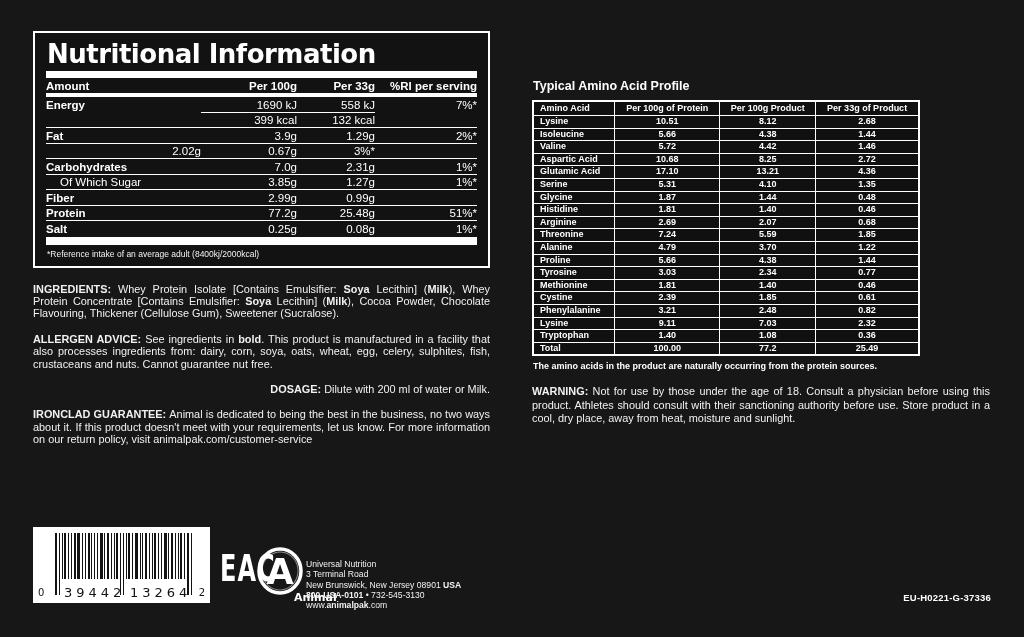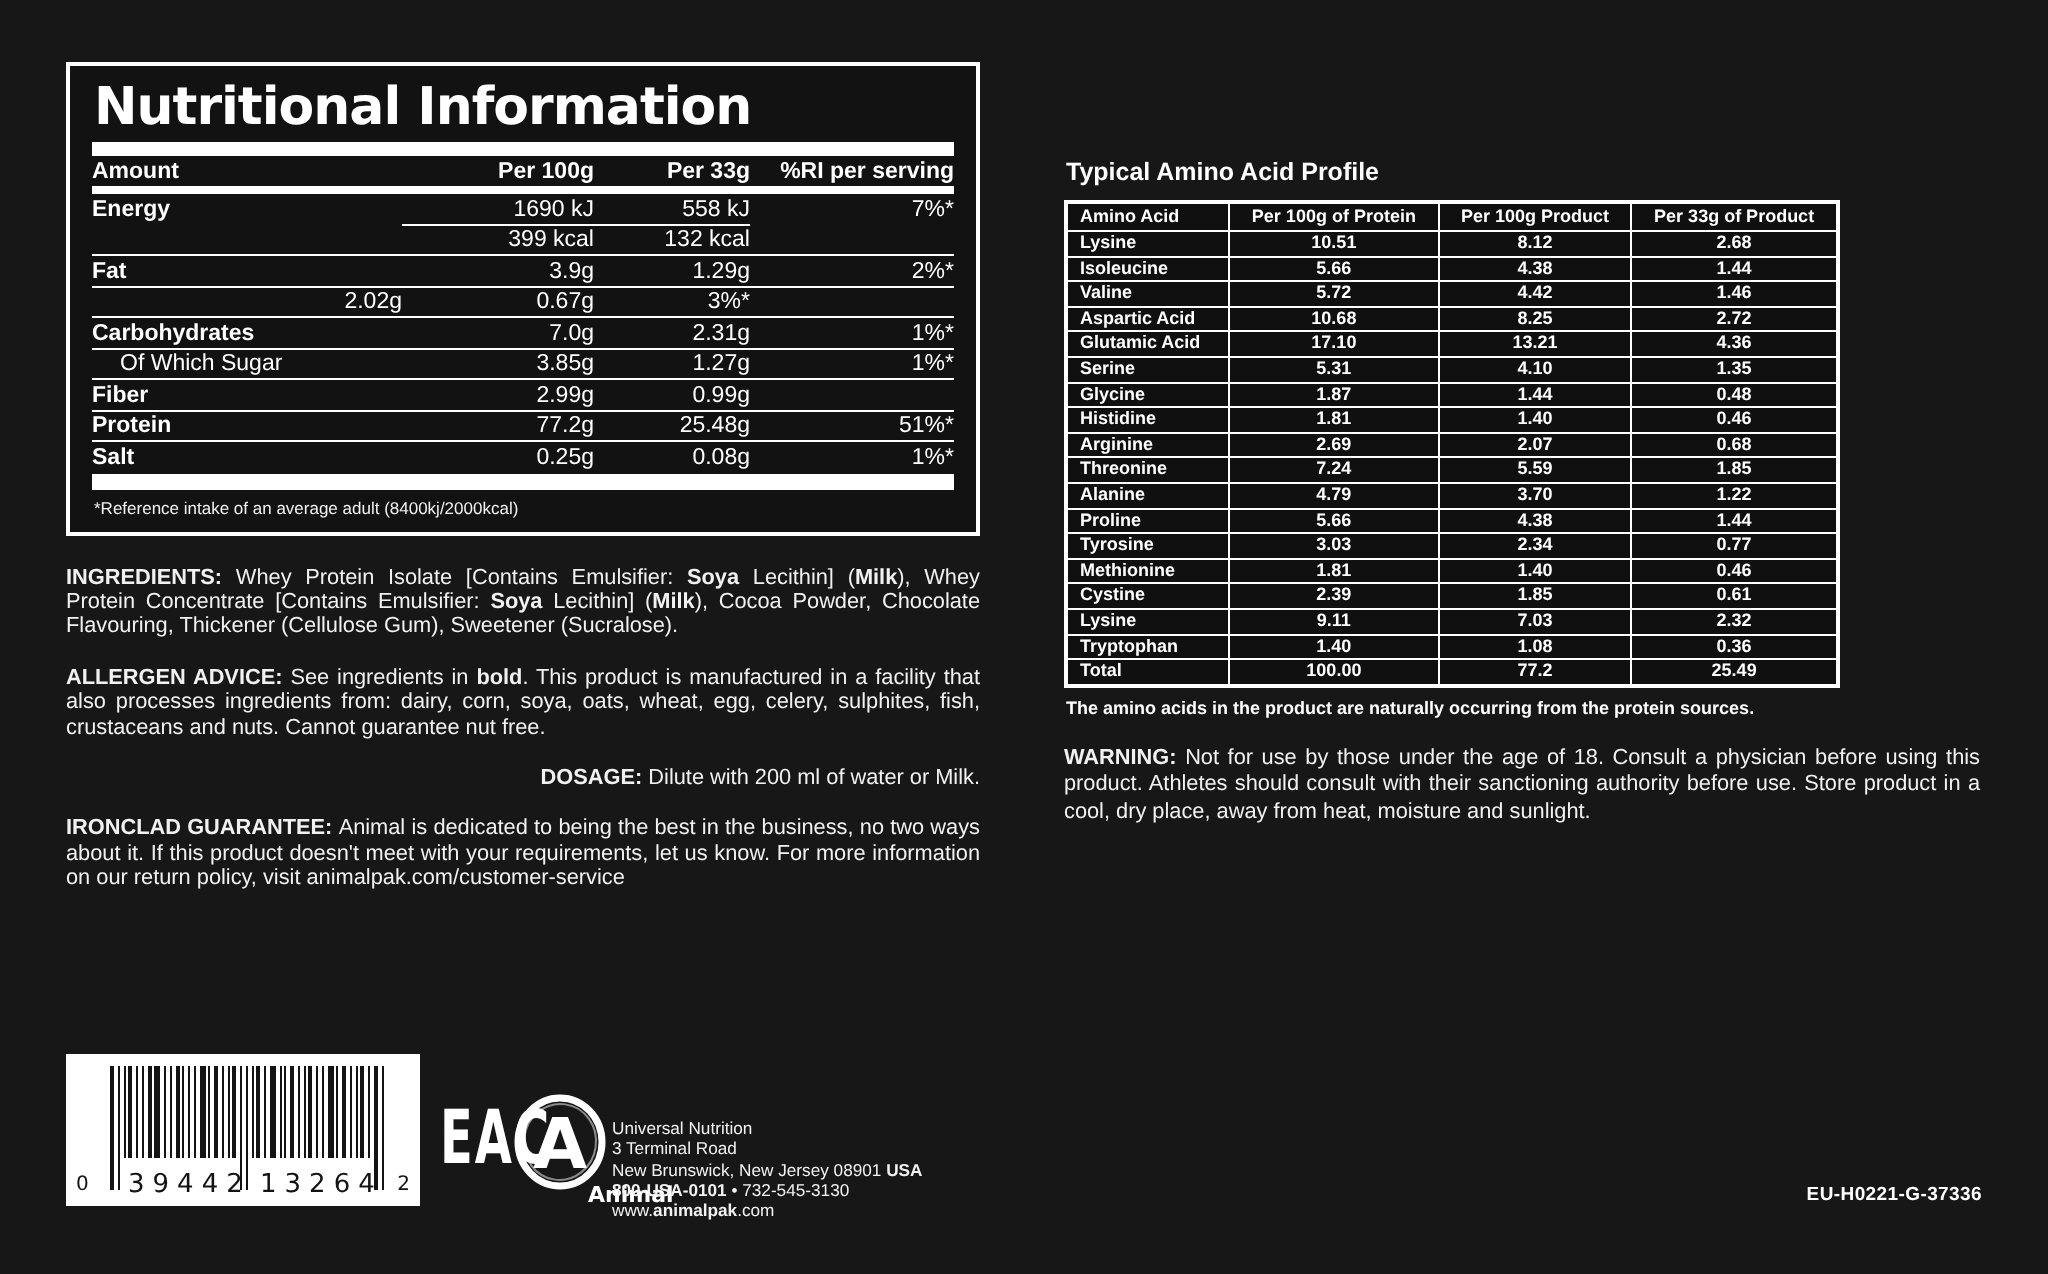--- a/index.html
+++ b/index.html
@@ -266,20 +266,26 @@
             <td>1.40</td>
             <td>0.46</td>
           </tr>
           <tr>
             <td>Cystine</td>
             <td>2.39</td>
             <td>1.85</td>
             <td>0.61</td>
           </tr>
           <tr>
+            <td>Phenylalanine</td>
+            <td>3.21</td>
+            <td>2.48</td>
+            <td>0.82</td>
+          </tr>
+          <tr>
             <td>Lysine</td>
             <td>9.11</td>
             <td>7.03</td>
             <td>2.32</td>
           </tr>
           <tr>
             <td>Tryptophan</td>
             <td>1.40</td>
             <td>1.08</td>
             <td>0.36</td>

